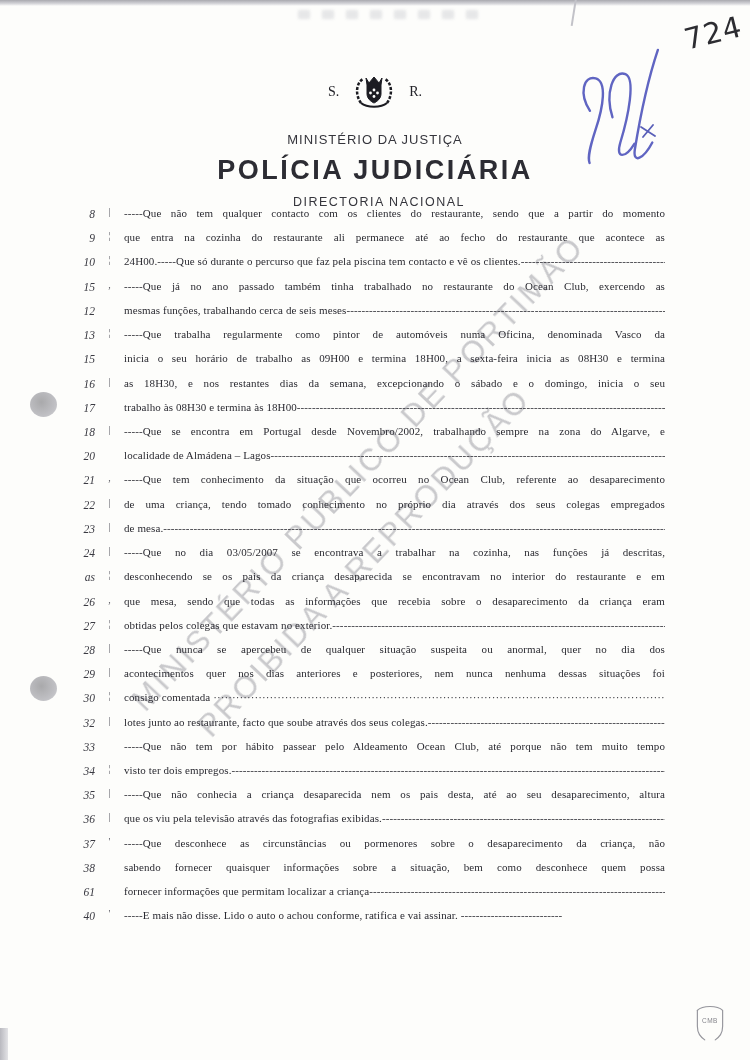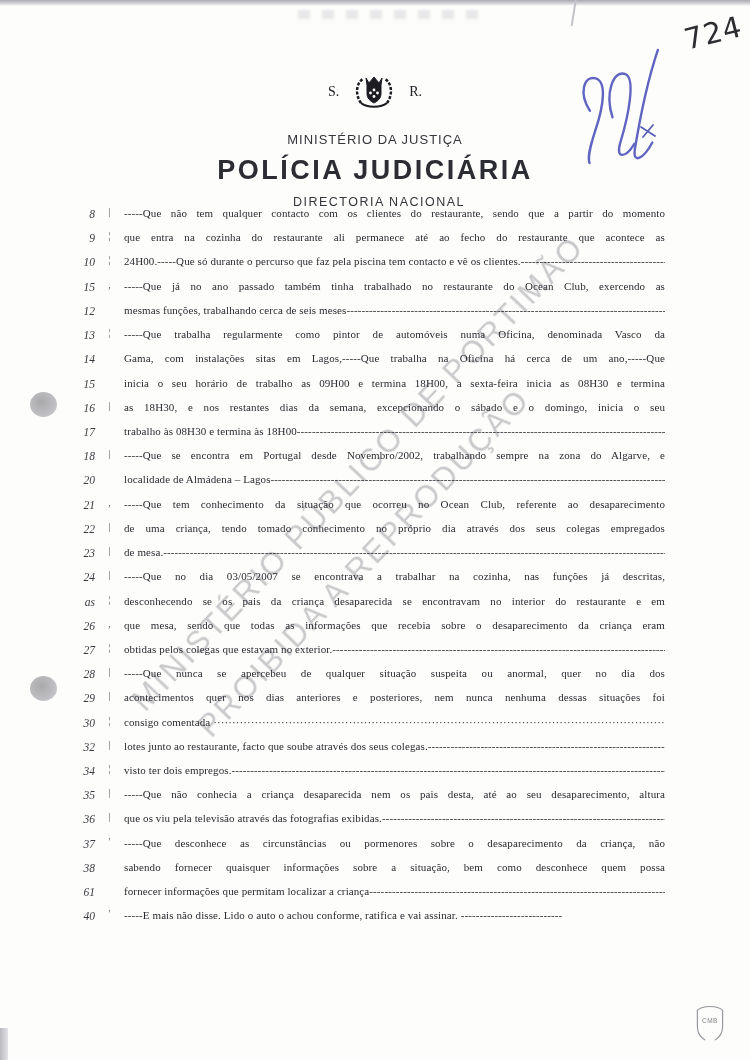--- a/index.html
+++ b/index.html
@@ -150,25 +150,20 @@
     <span class="mark"></span>
     <div class="ltext clip">mesmas funções, trabalhando cerca de seis meses------------------------------------------------------------------------------------------------------------------------------------------------------</div>
   </div>
 
   <div class="line">
     <span class="num">13</span>
     <span class="mark">¦</span>
     <div class="ltext just">-----Que trabalha regularmente como pintor de automóveis numa Oficina, denominada Vasco da</div>
   </div>
 
-  <div class="line">
-    <span class="num">14</span>
-    <span class="mark"></span>
-    <div class="ltext just">Gama, com instalações sitas em Lagos,-----Que trabalha na Oficina há cerca de um ano,-----Que</div>
-  </div>
 
   <div class="line">
     <span class="num">15</span>
     <span class="mark"></span>
     <div class="ltext just">inicia o seu horário de trabalho as 09H00 e termina 18H00, a sexta-feira inicia as 08H30 e termina</div>
   </div>
 
   <div class="line">
     <span class="num">16</span>
     <span class="mark">|</span>
@@ -254,20 +249,25 @@
     <div class="ltext clip">consigo comentada ························································································································</div>
   </div>
 
 
   <div class="line">
     <span class="num">32</span>
     <span class="mark">|</span>
     <div class="ltext clip">lotes junto ao restaurante, facto que soube através dos seus colegas.------------------------------------------------------------------------------------------------------------------------------------------------------</div>
   </div>
 
+  <div class="line">
+    <span class="num">33</span>
+    <span class="mark"></span>
+    <div class="ltext just">-----Que não tem por hábito passear pelo Aldeamento Ocean Club, até porque não tem muito tempo</div>
+  </div>
 
   <div class="line">
     <span class="num">34</span>
     <span class="mark">¦</span>
     <div class="ltext clip">visto ter dois empregos.------------------------------------------------------------------------------------------------------------------------------------------------------</div>
   </div>
 
   <div class="line">
     <span class="num">35</span>
     <span class="mark">|</span>

